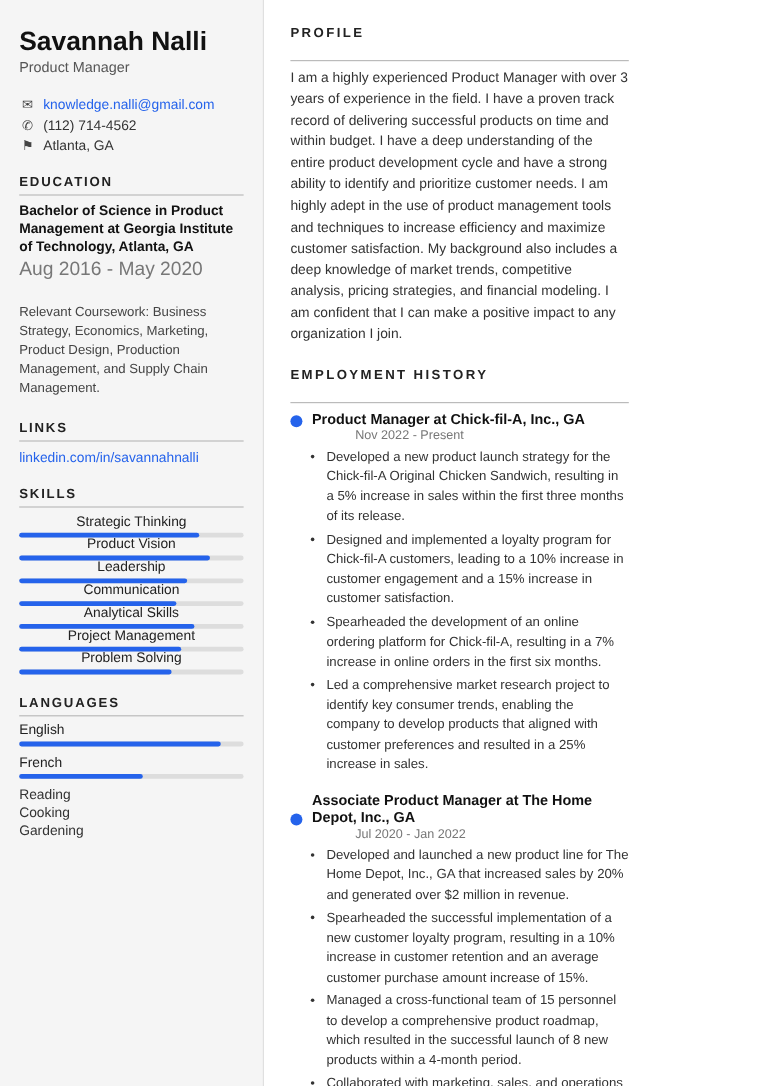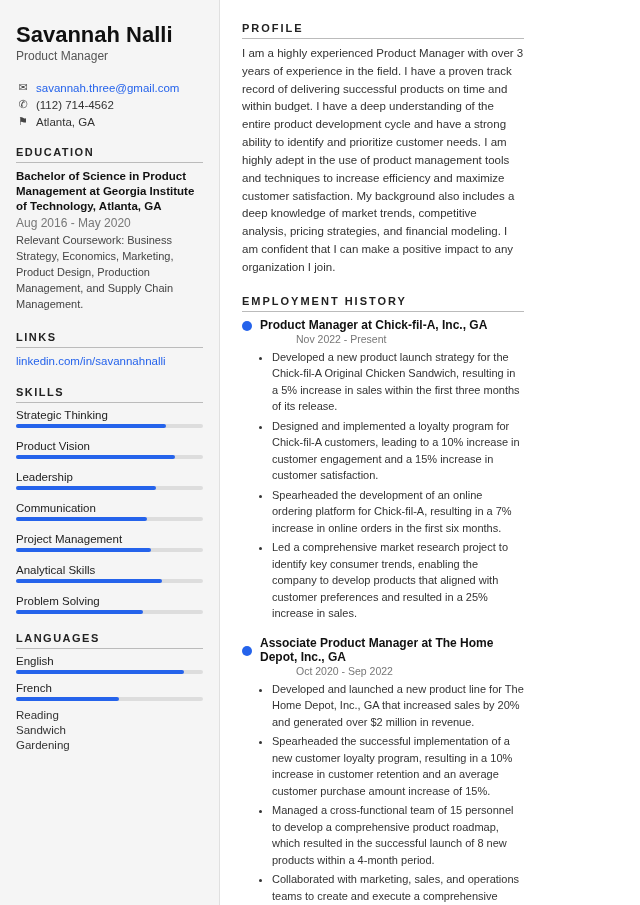--- a/index.html
+++ b/index.html
@@ -67,36 +67,37 @@
       text-align: center;
     }
     .education-degree {
       font-size: 11.5px;
       font-weight: 700;
       color: #111;
       line-height: 1.3;
       margin-bottom: 2px;
     }
     .education-date {
-      font-size: 12px;
+      font-size: 16px;
       color: #777;
-      margin-bottom: 3px;
+      margin-bottom: 19px;
     }
     .education-courses {
       font-size: 11px;
       color: #444;
       line-height: 1.45;
     }
     .link-item a {
       color: #2563eb;
       text-decoration: none;
       font-size: 11.5px;
     }
     .skill-item {
-      margin-bottom: 12px;
+      margin-bottom: 0;
+      text-align: center;
     }
     .skill-label {
       font-size: 11.5px;
       color: #222;
       margin-bottom: 3px;
     }
     .skill-bar-bg {
       background: #ddd;
       height: 4px;
       border-radius: 2px;
@@ -125,38 +126,38 @@
       flex: 1;
       padding: 22px 20px 22px 22px;
     }
     .main-section-title {
       font-size: 11px;
       font-weight: 700;
       letter-spacing: 2px;
       text-transform: uppercase;
       color: #222;
       margin-bottom: 6px;
-      padding-bottom: 4px;
+      padding-bottom: 16px;
       border-bottom: 1.5px solid #bbb;
       margin-top: 18px;
     }
     .main-section-title:first-child {
       margin-top: 0;
     }
     .profile-text {
       font-size: 11.5px;
       color: #333;
       line-height: 1.55;
     }
     .job-entry {
       margin-bottom: 14px;
     }
     .job-header {
       display: flex;
-      align-items: center;
+      align-items: flex-end;
       gap: 8px;
       margin-bottom: 1px;
     }
     .job-dot {
       width: 10px;
       height: 10px;
       min-width: 10px;
       background: #2563eb;
       border-radius: 50%;
       margin-top: 3px;
@@ -201,21 +202,21 @@
 <body>
 
 <div class="resume">
 
   <div class="sidebar">
     <div class="sidebar-name">Savannah Nalli</div>
     <div class="sidebar-title">Product Manager</div>
 
     <div class="contact-item">
       <span class="contact-icon">✉</span>
-      <a>savannah.three@gmail.com</a>
+      <a>knowledge.nalli@gmail.com</a>
     </div>
     <div class="contact-item">
       <span class="contact-icon">✆</span>
       <span>(112) 714-4562</span>
     </div>
     <div class="contact-item">
       <span class="contact-icon">⚑</span>
       <span>Atlanta, GA</span>
     </div>
 
@@ -252,29 +253,29 @@
         <div class="skill-bar-fill" style="width:75%"></div>
       </div>
     </div>
         <div class="skill-item">
       <div class="skill-label">Communication</div>
       <div class="skill-bar-bg">
         <div class="skill-bar-fill" style="width:70%"></div>
       </div>
     </div>
         <div class="skill-item">
+      <div class="skill-label">Analytical Skills</div>
+      <div class="skill-bar-bg">
+        <div class="skill-bar-fill" style="width:78%"></div>
+      </div>
+    </div>
+        <div class="skill-item">
       <div class="skill-label">Project Management</div>
       <div class="skill-bar-bg">
         <div class="skill-bar-fill" style="width:72%"></div>
-      </div>
-    </div>
-        <div class="skill-item">
-      <div class="skill-label">Analytical Skills</div>
-      <div class="skill-bar-bg">
-        <div class="skill-bar-fill" style="width:78%"></div>
       </div>
     </div>
         <div class="skill-item">
       <div class="skill-label">Problem Solving</div>
       <div class="skill-bar-bg">
         <div class="skill-bar-fill" style="width:68%"></div>
       </div>
     </div>
       </div>
 
@@ -289,21 +290,21 @@
         <div class="lang-item">
       <div class="lang-label">French</div>
       <div class="skill-bar-bg">
         <div class="skill-bar-fill" style="width:55%"></div>
       </div>
     </div>
       </div>
 
     <div id="hobbies-container">
         <div class="hobby-item">Reading</div>
-        <div class="hobby-item">Sandwich</div>
+        <div class="hobby-item">Cooking</div>
         <div class="hobby-item">Gardening</div>
       </div>
   </div>
 
   <div class="main">
 
     <div class="main-section-title">PROFILE</div>
     <div class="profile-text">I am a highly experienced Product Manager with over 3 years of experience in the field. I have a proven track record of delivering successful products on time and within budget. I have a deep understanding of the entire product development cycle and have a strong ability to identify and prioritize customer needs. I am highly adept in the use of product management tools and techniques to increase efficiency and maximize customer satisfaction. My background also includes a deep knowledge of market trends, competitive analysis, pricing strategies, and financial modeling. I am confident that I can make a positive impact to any organization I join.</div>
 
     <div class="main-section-title">EMPLOYMENT HISTORY</div>
@@ -319,21 +320,21 @@
             <li>Designed and implemented a loyalty program for Chick-fil-A customers, leading to a 10% increase in customer engagement and a 15% increase in customer satisfaction.</li>
             <li>Spearheaded the development of an online ordering platform for Chick-fil-A, resulting in a 7% increase in online orders in the first six months.</li>
             <li>Led a comprehensive market research project to identify key consumer trends, enabling the company to develop products that aligned with customer preferences and resulted in a 25% increase in sales.</li>
           </ul>
     </div>
         <div class="job-entry">
       <div class="job-header">
         <div class="job-dot"></div>
         <div class="job-title">Associate Product Manager at The Home Depot, Inc., GA</div>
       </div>
-      <div class="job-date">Oct 2020 - Sep 2022</div>
+      <div class="job-date">Jul 2020 - Jan 2022</div>
       <ul class="job-bullets">
             <li>Developed and launched a new product line for The Home Depot, Inc., GA that increased sales by 20% and generated over $2 million in revenue.</li>
             <li>Spearheaded the successful implementation of a new customer loyalty program, resulting in a 10% increase in customer retention and an average customer purchase amount increase of 15%.</li>
             <li>Managed a cross-functional team of 15 personnel to develop a comprehensive product roadmap, which resulted in the successful launch of 8 new products within a 4-month period.</li>
             <li>Collaborated with marketing, sales, and operations teams to create and execute a comprehensive marketing strategy that increased brand recognition by 25%, resulting in a 5% increase in market share.</li>
           </ul>
     </div>
       </div>
 
     <div id="certs-container">

